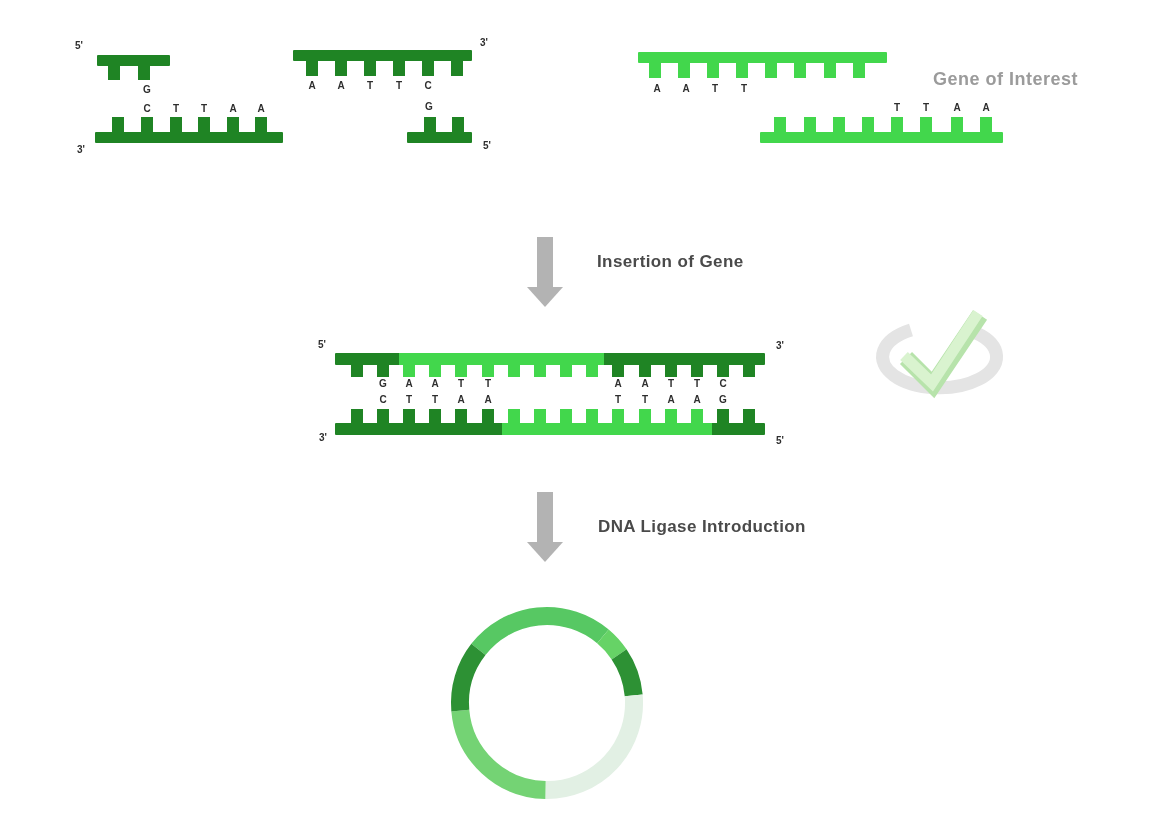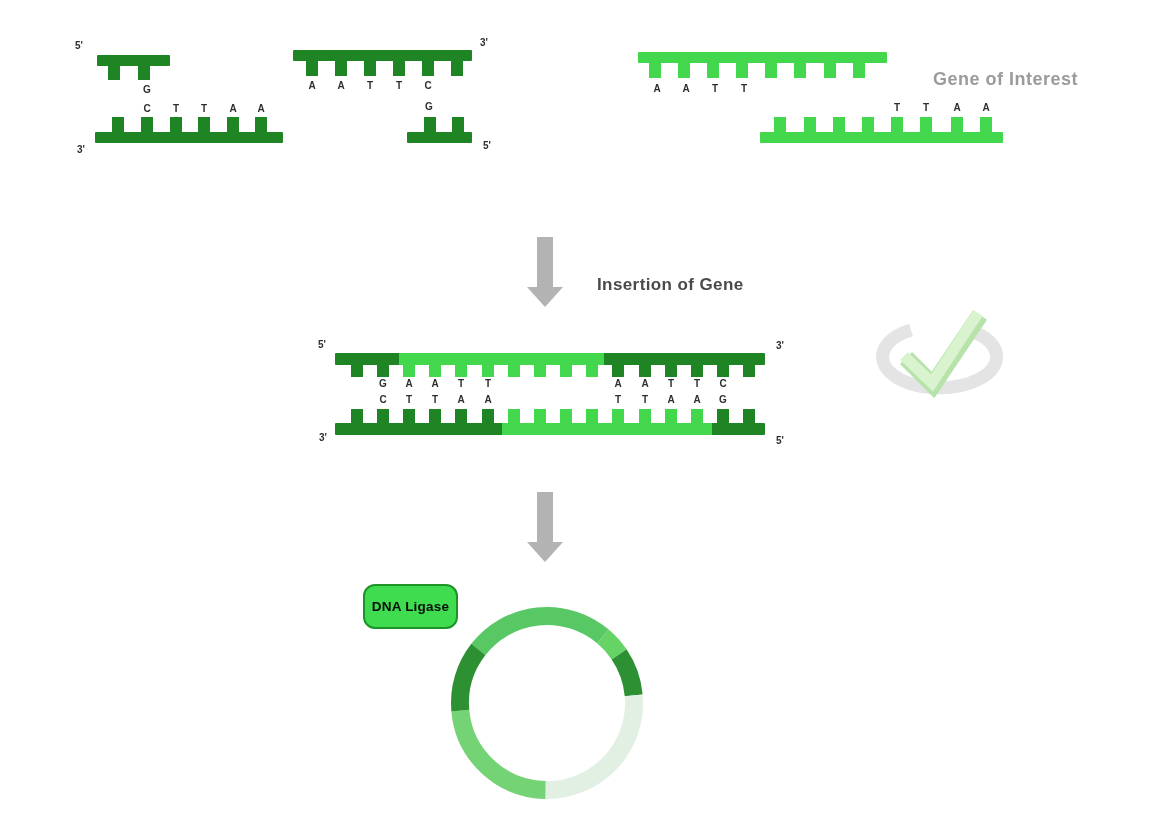--- a/index.html
+++ b/index.html
@@ -107,21 +107,21 @@
   <span class="base" style="left:715px;top:83px">T</span>
   <span class="base" style="left:744px;top:83px">T</span>
   <span class="base" style="left:897px;top:102px">T</span>
   <span class="base" style="left:926px;top:102px">T</span>
   <span class="base" style="left:957px;top:102px">A</span>
   <span class="base" style="left:986px;top:102px">A</span>
   <span class="goi-label" style="left:933px;top:69px">Gene of Interest</span>
 
   <div class="arrow-shaft" style="left:537px;top:237px;height:50px"></div>
   <div class="arrow-head" style="left:527px;top:287px"></div>
-  <span class="step-label" style="left:597px;top:275px">Insertion of Gene</span>
+  <span class="step-label" style="left:597px;top:252px">Insertion of Gene</span>
 
   <div class="layer">
     <div class="bar" style="left:335px;top:353px;width:430px;height:12px;background:linear-gradient(90deg,var(--dark-green) 0 64px,var(--light-green) 64px 269px,var(--dark-green) 269px)"></div>
   <i class="tooth d" style="left: 351px; top: 365px; width: 12px; height: 12px;"></i>
       <i class="tooth d" style="left: 377px; top: 365px; width: 12px; height: 12px;"></i>
       <i class="tooth l" style="left: 403px; top: 365px; width: 12px; height: 12px;"></i>
       <i class="tooth l" style="left: 429px; top: 365px; width: 12px; height: 12px;"></i>
       <i class="tooth l" style="left: 455px; top: 365px; width: 12px; height: 12px;"></i>
       <i class="tooth l" style="left: 482px; top: 365px; width: 12px; height: 12px;"></i>
       <i class="tooth l" style="left: 508px; top: 365px; width: 12px; height: 12px;"></i>
@@ -182,24 +182,22 @@
   <span class="base" style="left:723px;top:394px">G</span>
 
   <svg style="left:876px;top:296px" width="134" height="104" viewBox="0 0 134 104">
     <path d="M35,34 A57,31 0 1 0 100,37" fill="none" stroke="#e4e4e4" stroke-width="13"></path>
     <path d="M30,62 L57,89 L104,19" fill="none" stroke="#b7e3ab" stroke-width="17"></path>
     <path d="M28,60 L56,87 L102,17" fill="none" stroke="#d9f3cf" stroke-width="11"></path>
   </svg>
 
   <div class="arrow-shaft" style="left:537px;top:492px;height:50px"></div>
   <div class="arrow-head" style="left:527px;top:542px"></div>
-
-  <div class="ligase-btn">
-    <span>DNA Ligase</span>
-  </div>
+  <span class="step-label" style="left:598px;top:517px">DNA Ligase Introduction</span>
+
 
   <svg style="left:441px;top:597px" width="212" height="212" viewBox="441 597 212 212">
     <path d="M478.4,649.4 A87,87 0 0 1 602.9,636.4" fill="none" stroke="#57c863" stroke-width="18"></path>
     <path d="M602.9,636.4 A87,87 0 0 1 619.1,654.4" fill="none" stroke="#66d366" stroke-width="18"></path>
     <path d="M619.1,654.4 A87,87 0 0 1 633.7,695.4" fill="none" stroke="#2d9134" stroke-width="18"></path>
     <path d="M633.7,695.4 A87,87 0 0 1 545.5,790" fill="none" stroke="#e2f0e4" stroke-width="18"></path>
     <path d="M545.5,790 A87,87 0 0 1 460.3,710.6" fill="none" stroke="#74d374" stroke-width="18"></path>
     <path d="M460.3,710.6 A87,87 0 0 1 478.4,649.4" fill="none" stroke="#2d9134" stroke-width="18"></path>
   </svg>
 

